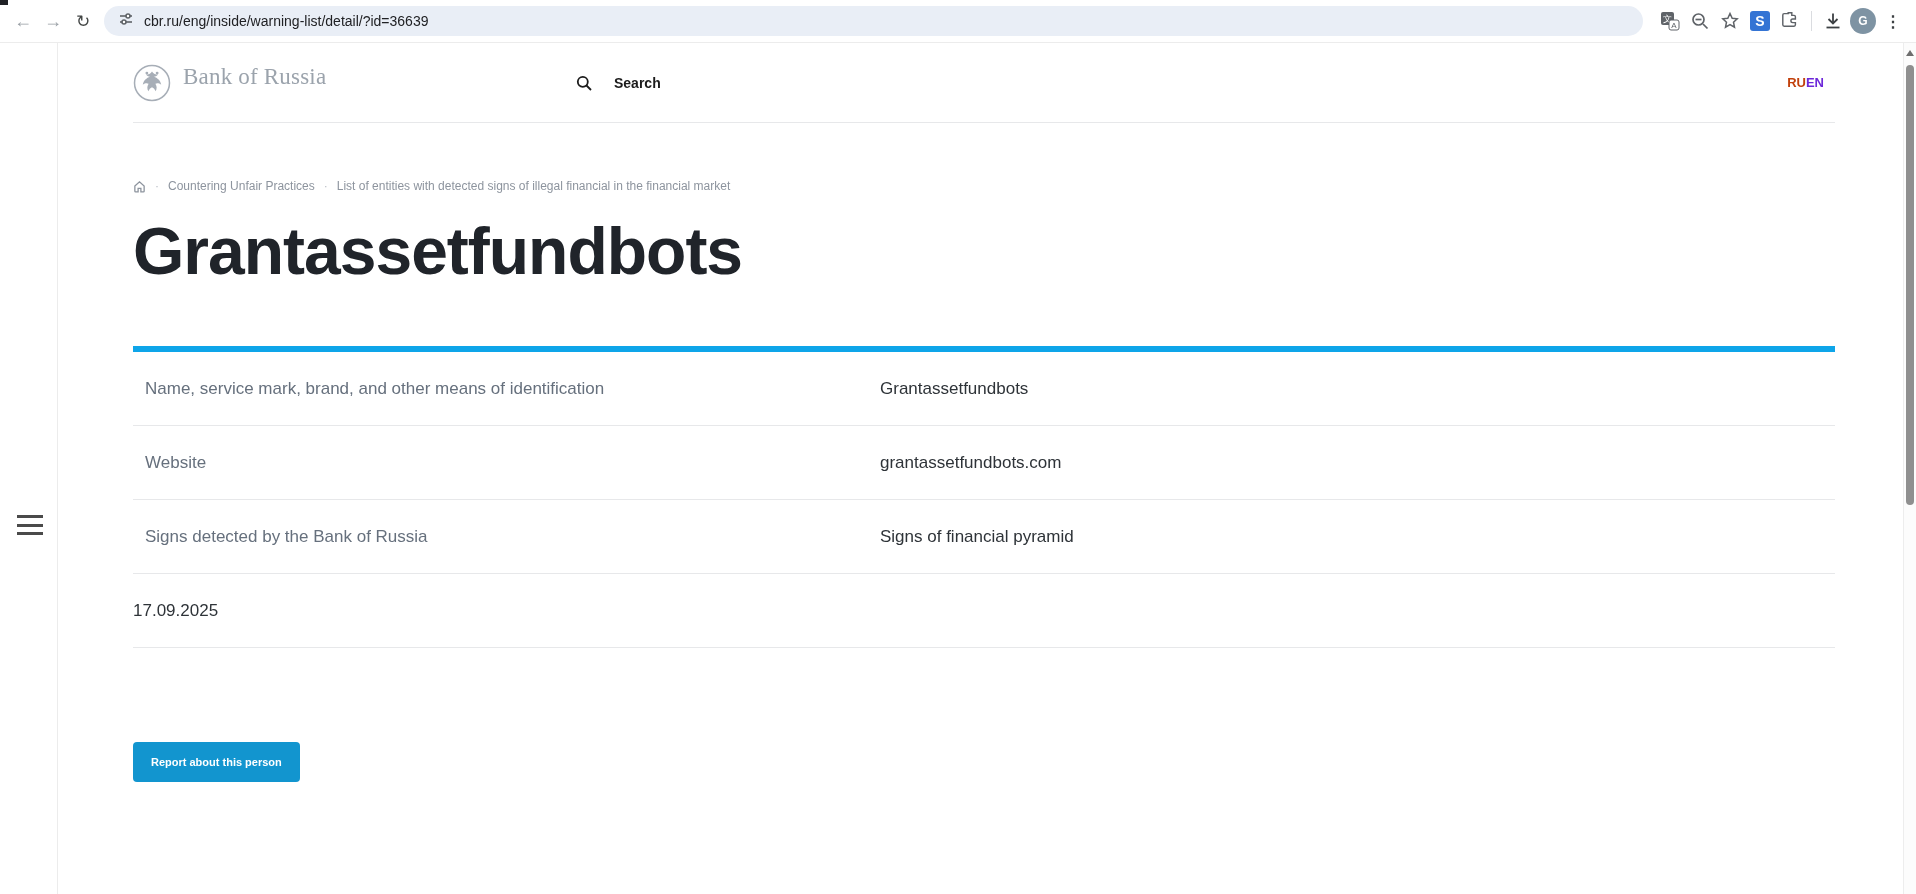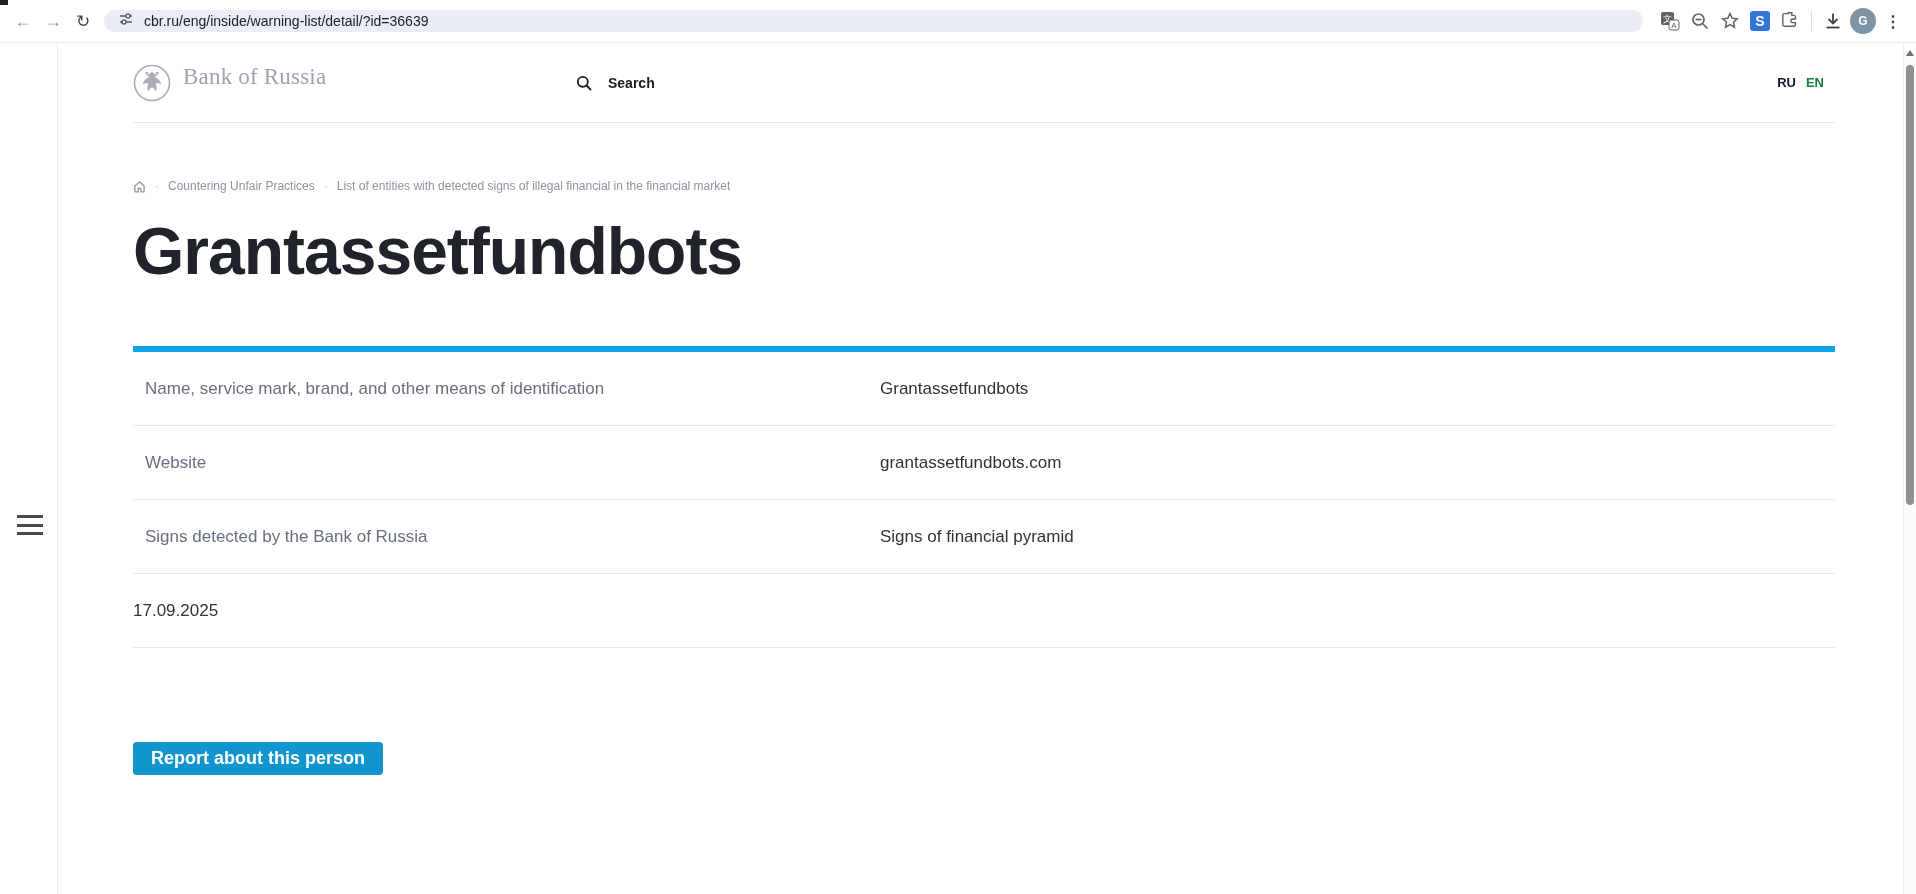--- a/index.html
+++ b/index.html
@@ -13,21 +13,21 @@
 
   
   .toolbar{position:relative;height:43px;background:#fff;display:flex;align-items:center;
     padding:0 8px;border-bottom:1px solid #ececec;}
   .corner-artifact{position:absolute;left:0;top:0;width:8px;height:5px;background:#1f2125;}
   .tb-btn{width:30px;height:30px;border-radius:50%;display:flex;align-items:center;
     justify-content:center;color:#5f6368;flex:0 0 auto;cursor:pointer;}
   .tb-btn svg{display:block;}
   .nav-glyph{font-size:18px;line-height:1;color:#9aa0a6;}
   .reload-glyph{font-size:17px;color:#444746;}
-  .url-pill{flex:1;height:22px;margin:0 12px 0 6px;background:#e9eef6;border-radius:15px;
+  .url-pill{flex:1;height:30px;margin:0 12px 0 6px;background:#e9eef6;border-radius:15px;
     display:flex;align-items:center;padding:0 14px;min-width:0;cursor:text;}
   .url-text{font-size:14px;color:#202124;white-space:nowrap;overflow:hidden;margin-left:10px;}
   .tb-sep{width:1px;height:20px;background:#dadce0;margin:0 6px;}
   .ext-s{width:20px;height:20px;background:var(--extension-blue);border-radius:3px;color:#fff;
     font-weight:bold;font-size:14px;display:flex;align-items:center;justify-content:center;}
   .avatar{width:26px;height:26px;border-radius:50%;background:var(--avatar-bg);color:#fff;
     font-size:12px;font-weight:bold;display:flex;align-items:center;justify-content:center;}
   .kebab{font-size:16px;color:#3c4043;font-weight:bold;}
 
   
@@ -48,41 +48,41 @@
 
   
   .content{position:absolute;left:133px;top:0;width:1702px;}
   .site-header{position:relative;height:80px;display:flex;align-items:center;
     border-bottom:1px solid #e7e8ea;}
   .logo{display:flex;align-items:flex-start;cursor:pointer;}
   .logo-text{margin-left:12px;font-family:"Liberation Serif",serif;font-size:23px;
     color:#9ba3ac;letter-spacing:0.2px;}
   .search{position:absolute;left:443px;top:0;height:100%;display:flex;align-items:center;
     cursor:pointer;}
-  .search-label{margin-left:16px;font-size:14px;font-weight:bold;color:#1b1b1b;}
+  .search-label{margin-left:22px;font-size:14px;font-weight:bold;color:#1b1b1b;}
   .lang{position:absolute;right:11px;top:0;height:100%;display:flex;align-items:center;
     font-size:13px;font-weight:bold;}
-  .lang-ru{color:#0f172a;cursor:pointer;}
-  .lang-en{color:#15803d;margin-left:10px;cursor:pointer;}
+  .lang-ru{color:#c2410c;cursor:pointer;}
+  .lang-en{color:#6d28d9;cursor:pointer;}
 
   .breadcrumb{margin-top:56px;display:flex;align-items:center;font-size:12px;color:#8d949e;}
   .bc-sep{margin:0 9px;color:#b9bec5;}
   .bc-link{cursor:pointer;color:#8d949e;}
   .bc-home{display:flex;align-items:center;cursor:pointer;}
 
   .page-title{margin-top:24px;font-size:66px;font-weight:bold;color:#20242a;
     letter-spacing:-1px;line-height:1.05;}
 
   .info-table{margin-top:60px;border-top:6px solid #0ea5e9;}
   .t-row{display:flex;align-items:center;height:74px;border-bottom:1px solid #e7e8ea;}
   .t-label{flex:0 0 747px;padding-left:12px;font-size:17px;color:#66707d;}
   .t-value{font-size:17px;color:#2e3338;}
 
-  .report-btn{margin-top:94px;display:inline-flex;align-items:center;height:33px;
-    padding:0 18px;background:var(--accent);color:#fff;font-size:18px;font-weight:bold;
+  .report-btn{margin-top:94px;display:inline-flex;align-items:center;height:40px;
+    padding:0 18px;background:var(--accent);color:#fff;font-size:11px;font-weight:bold;
     border:none;border-radius:4px;cursor:pointer;font-family:"Liberation Sans",sans-serif;}
 </style>
 </head>
 <body>
 
 <div class="toolbar">
   <div class="corner-artifact"></div>
 
   <div class="tb-btn">
     <span class="nav-glyph">←</span>

